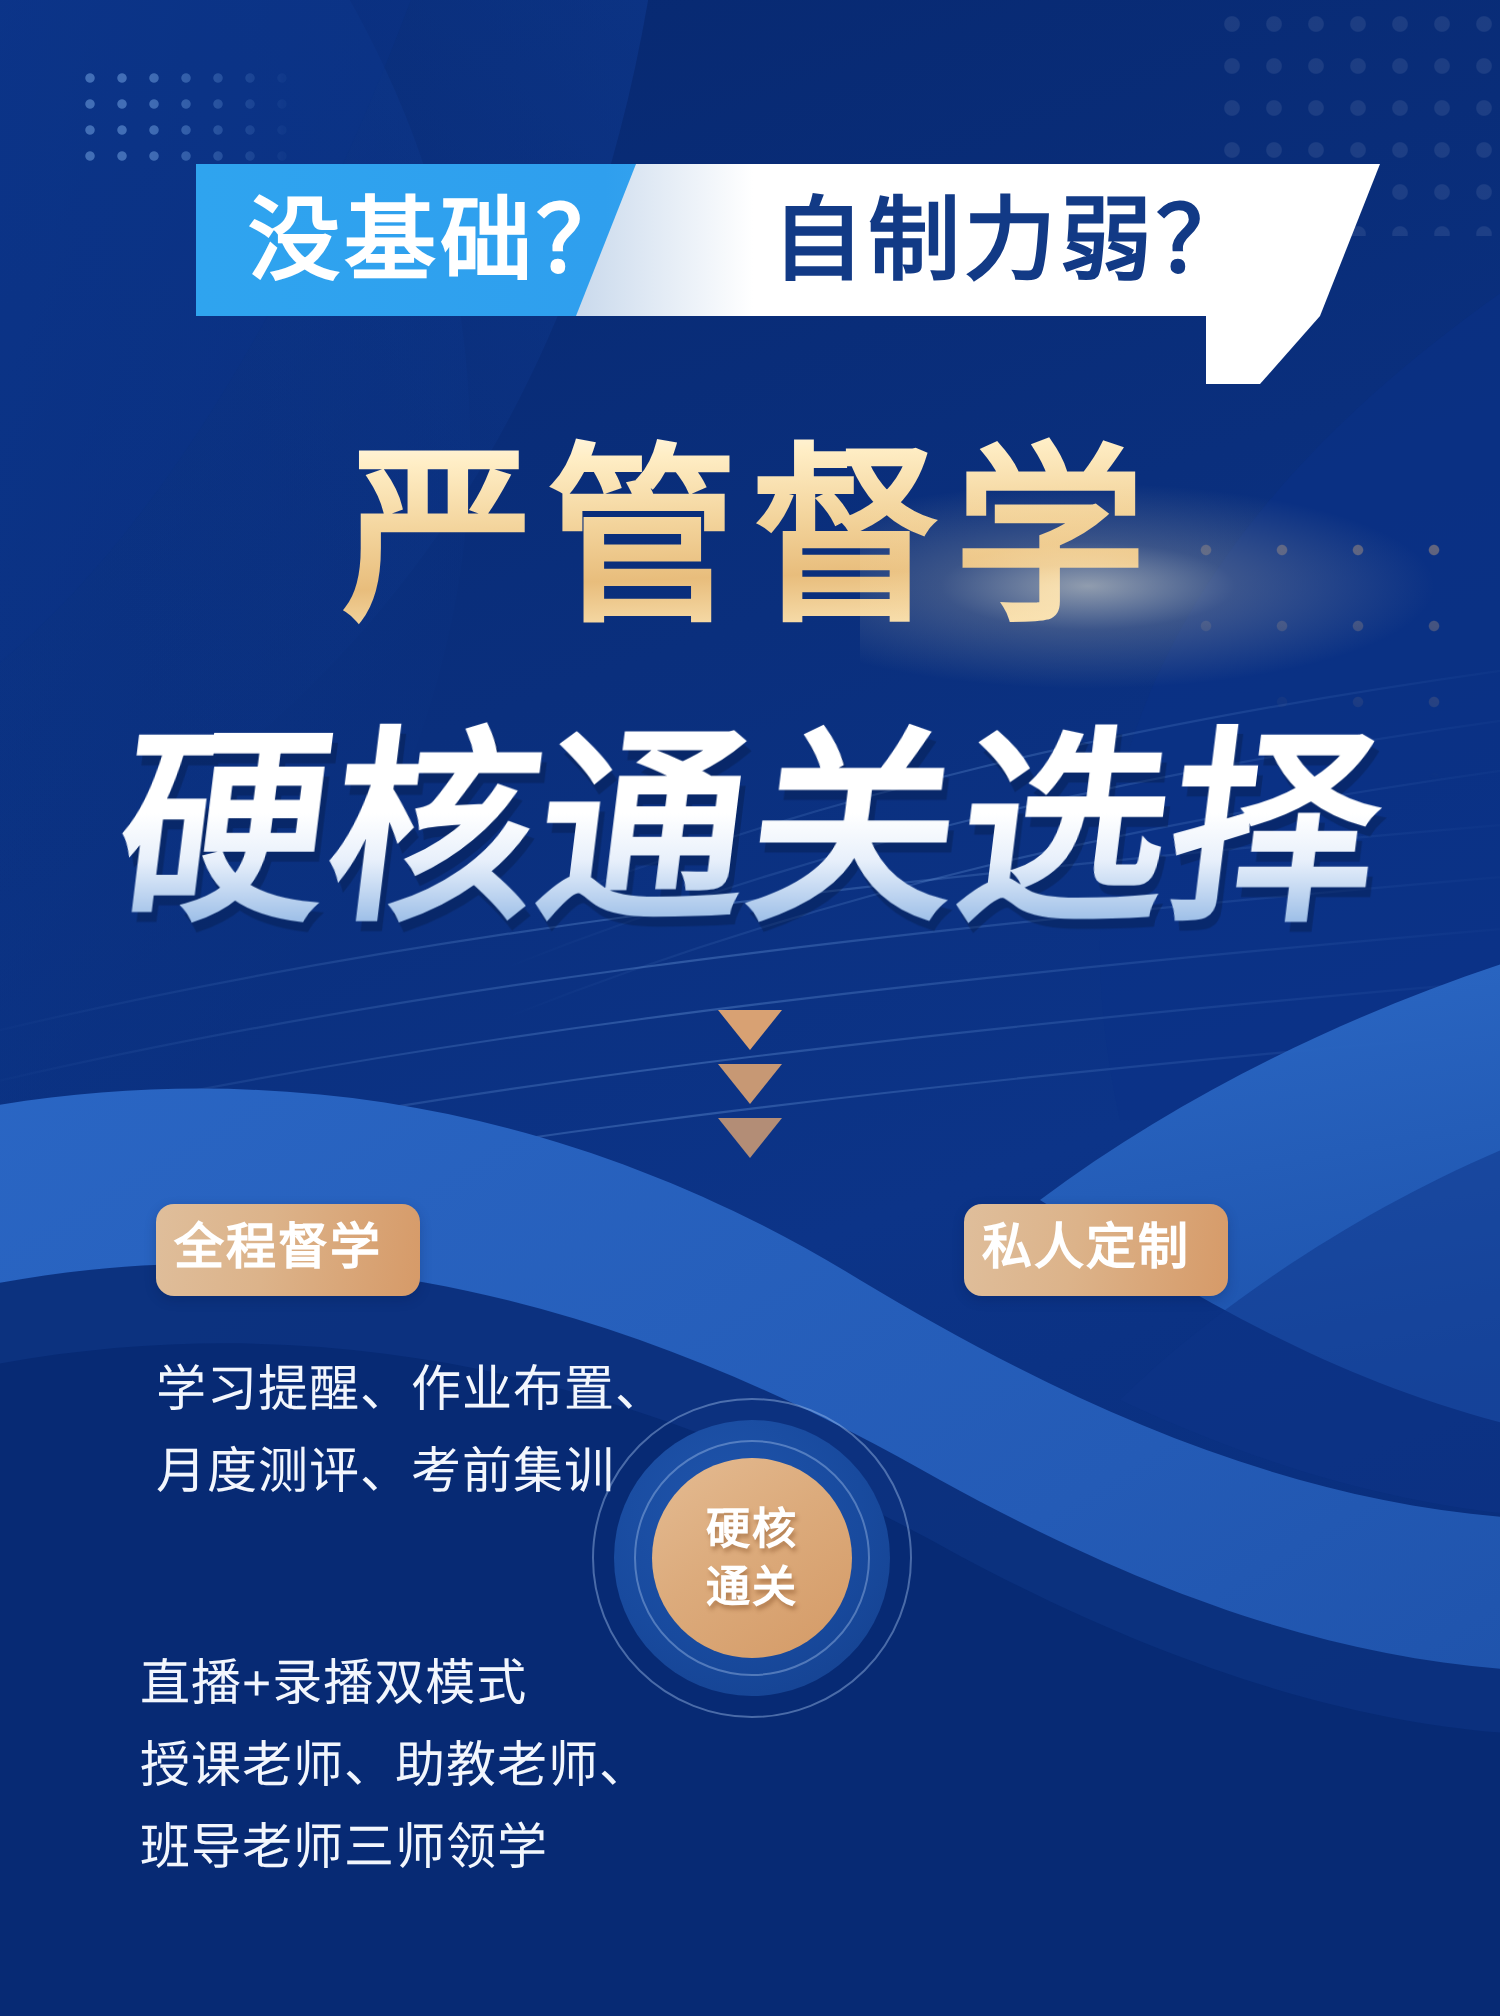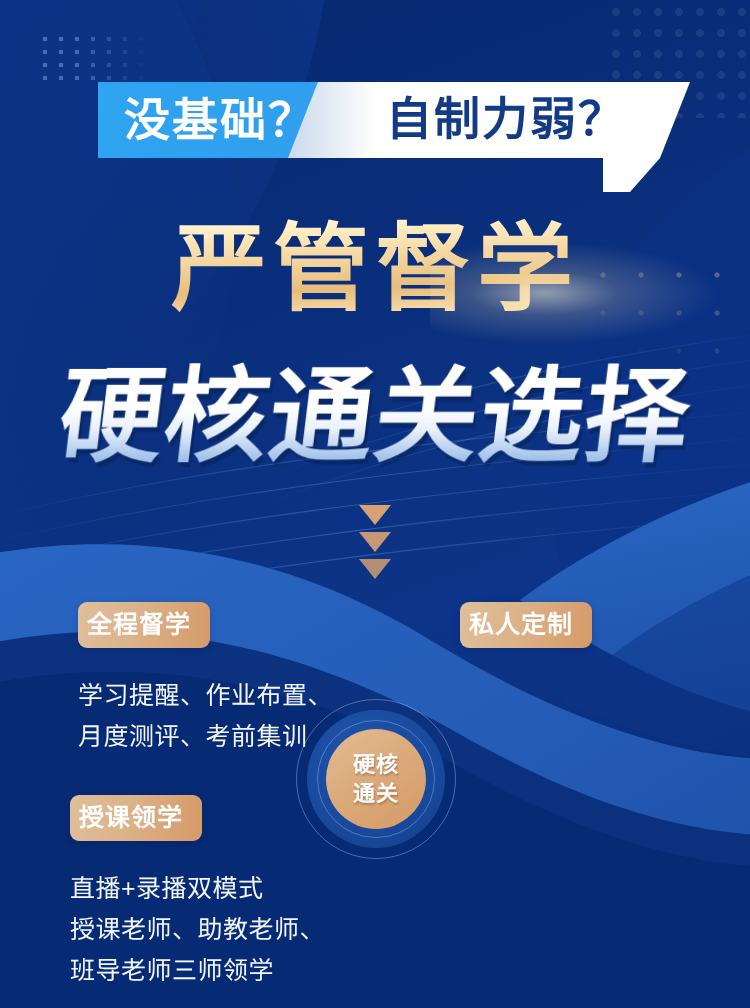--- a/index.html
+++ b/index.html
@@ -46,21 +46,21 @@
   }
 
   
   .banner{position:absolute;left:0;top:82px;width:750px;height:110px;padding-left:16px;}
   .banner-svg{position:absolute;left:0;top:0;width:750px;height:110px;}
   .banner-txt{
     position:absolute;top:0;height:76px;line-height:76px;
     font-weight:700;font-size:46px;letter-spacing:2px;white-space:nowrap;
   }
   .banner-txt-left{left:124px;color:#ffffff;}
-  .banner-txt-right{left:386px;color:#123a86;font-family:Liberation Serif, serif;}
+  .banner-txt-right{left:386px;color:#123a86;}
 
   
   .headline-gold{
     position:absolute;left:0;top:218px;width:750px;
     text-align:center;
     font-family:"Liberation Serif","DejaVu Serif",serif;
     font-weight:700;
     font-size:96px;line-height:104px;
     letter-spacing:6px;
     background:linear-gradient(178deg,#fffaf0 0%,#ffeec6 16%,#f3d49c 42%,#e8bd7c 64%,#f7ddab 84%,#e0ae6c 100%);
@@ -122,21 +122,21 @@
   .emblem .core span{
     display:block;color:#ffffff;font-weight:700;font-size:22px;line-height:29px;
     letter-spacing:1px;
     text-shadow:1px 2px 2px rgba(120,68,28,0.40);
     text-align:right;
   }
 
   
   .card{position:absolute;}
   .card-tl{left:78px;top:602px;}
-  .card-tr{left:460px;top:602px;}
+  .card-tr{left:482px;top:602px;}
   .card-bl{left:70px;top:795px;}
   .card-br{left:482px;top:795px;}
 
   .badge{
     display:inline-block;
     padding:8px 19px 9px 9px;
     border-radius:9px;
     background:linear-gradient(100deg,#dfbe9b 0%,#dcb38a 42%,#d69a68 100%);
     color:#ffffff;font-weight:700;font-size:25px;line-height:29px;
     letter-spacing:1px;white-space:nowrap;
@@ -265,20 +265,19 @@
     <div class="badge">全程督学</div>
     <div class="card-body">学习提醒、作业布置、
 月度测评、考前集训</div>
   </div>
 
   <div class="card card-tr">
     <div class="badge">私人定制</div>
   </div>
 
   <div class="card card-bl">
-    <div class="badge">授课领学</div>
     <div class="card-body">直播+录播双模式
 授课老师、助教老师、
 班导老师三师领学</div>
   </div>
 
 
 </div>
 
 </body></html>

